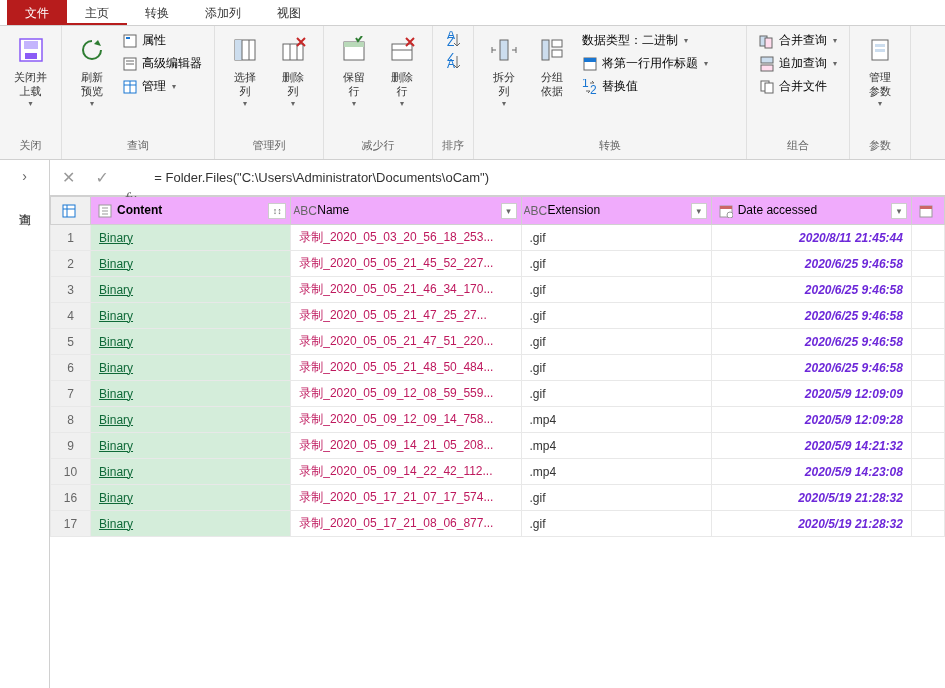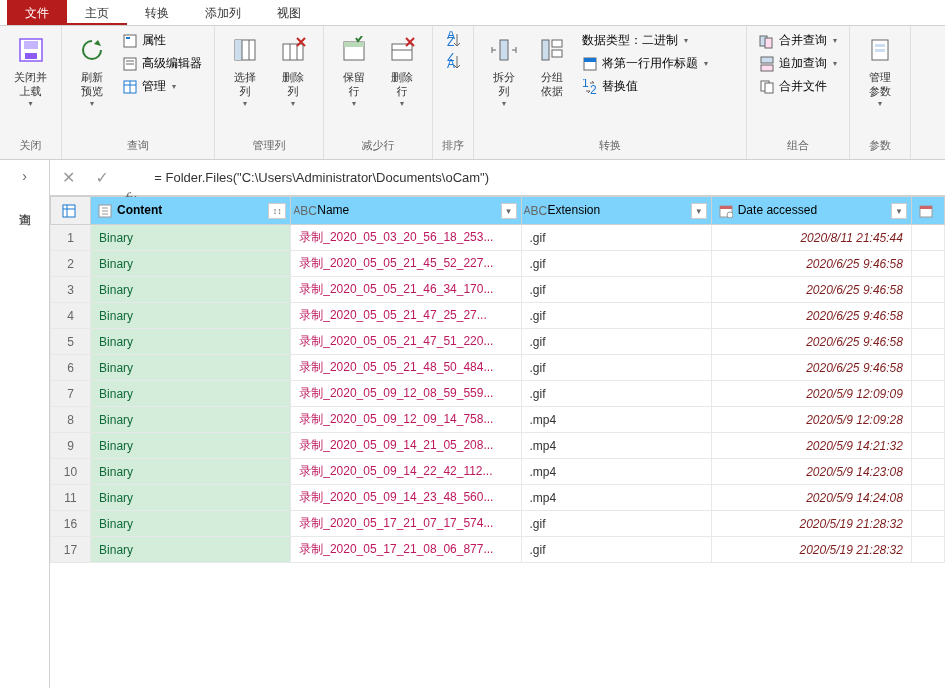--- a/index.html
+++ b/index.html
@@ -20,27 +20,27 @@
 .rsicon{width:16px;height:16px;display:flex;align-items:center;justify-content:center;}
 .main{display:flex;height:calc(688px - 160px);}
 .leftbar{width:50px;border-right:1px solid #d0d0d0;display:flex;flex-direction:column;align-items:center;padding-top:8px;gap:20px;}
 .content{flex:1;overflow:hidden;}
 .formula-bar{display:flex;align-items:center;padding:6px 8px;border-bottom:1px solid #d0d0d0;gap:12px;height:36px;}
 .fb-btn{color:#999;cursor:pointer;font-size:16px;padding:0 4px;}
 .fb-fx{font-style:italic;font-family:serif;font-size:16px;color:#666;margin-top:43px;}
 .fb-input{flex:1;border:none;outline:none;font-size:13px;color:#333;padding:2px 6px;}
 .table-wrap{overflow:auto;height:calc(100% - 36px);}
 table{border-collapse:collapse;width:100%;}
-th{background:#7dd3fc;border:1px solid #d0d0d0;padding:4px 6px;text-align:left;font-weight:normal;position:relative;height:28px;}
+th{background:#f0abfc;border:1px solid #d0d0d0;padding:4px 6px;text-align:left;font-weight:normal;position:relative;height:28px;}
 td{border:1px solid #e8e8e8;padding:4px 8px;height:26px;}
 .rownum{background:#f0f0f0;text-align:center;color:#666;width:40px;}
-.binary{background:#d4edda;color:#0f6938;}
+.binary{background:#d4edda;color:#0f6938;text-decoration:underline;}
 .col-name{color:#be185d;}
 .col-ext{color:#333;margin-left:14px;}
-.col-date{text-align:right;font-style:italic;color:#7f1d1d;}
+.col-date{text-align:right;font-style:italic;color:#6d28d9;font-weight:bold;}
 .th-icon{display:inline-flex;width:16px;height:16px;align-items:center;justify-content:center;margin-right:4px;vertical-align:middle;}
 .dropdown-arr{position:absolute;right:4px;top:50%;transform:translateY(-50%);width:16px;height:16px;border:1px solid #ccc;background:#fff;display:flex;align-items:center;justify-content:center;cursor:pointer;}
 .dropdown-arr::after{content:"▾";font-size:9px;color:#666;}
 .expand-btn{position:absolute;right:4px;top:50%;transform:translateY(-50%);width:18px;height:16px;border:1px solid #ccc;background:#fff;display:flex;align-items:center;justify-content:center;cursor:pointer;font-size:9px;color:#666;}
 svg{display:block;}
 </style>
 </head>
 <body>
 
 <div class="tabs">
@@ -442,28 +442,20 @@
             </tr>
             <tr>
               <td class="rownum">10</td>
   <td class="binary">Binary</td>
   <td class="col-name">录制_2020_05_09_14_22_42_112...</td>
   <td class="col-ext">.mp4</td>
   <td class="col-date">2020/5/9 14:23:08</td>
   <td></td>
             </tr>
             <tr>
-              <td class="rownum">11</td>
-  <td class="binary">Binary</td>
-  <td class="col-name">录制_2020_05_09_14_23_48_560...</td>
-  <td class="col-ext">.mp4</td>
-  <td class="col-date">2020/5/9 14:24:08</td>
-  <td></td>
-            </tr>
-            <tr>
               <td class="rownum">16</td>
   <td class="binary">Binary</td>
   <td class="col-name">录制_2020_05_17_21_07_17_574...</td>
   <td class="col-ext">.gif</td>
   <td class="col-date">2020/5/19 21:28:32</td>
   <td></td>
             </tr>
             <tr>
               <td class="rownum">17</td>
   <td class="binary">Binary</td>

